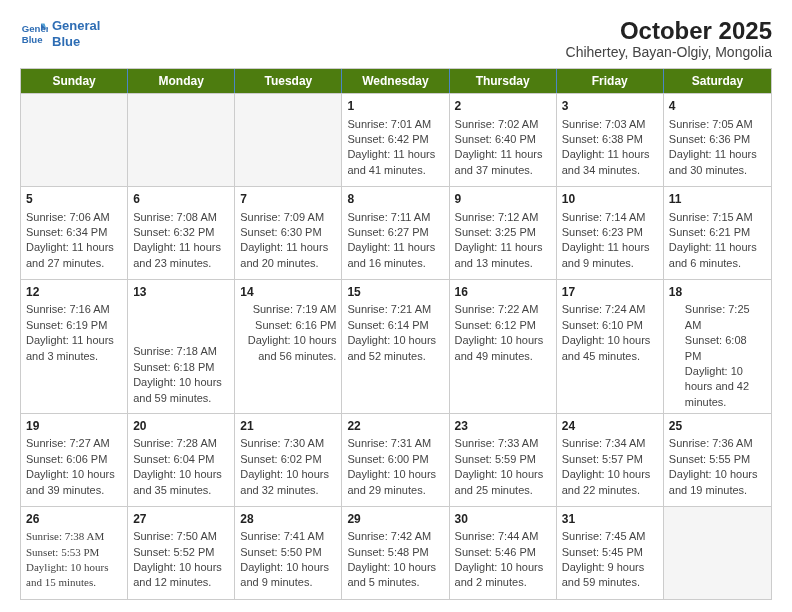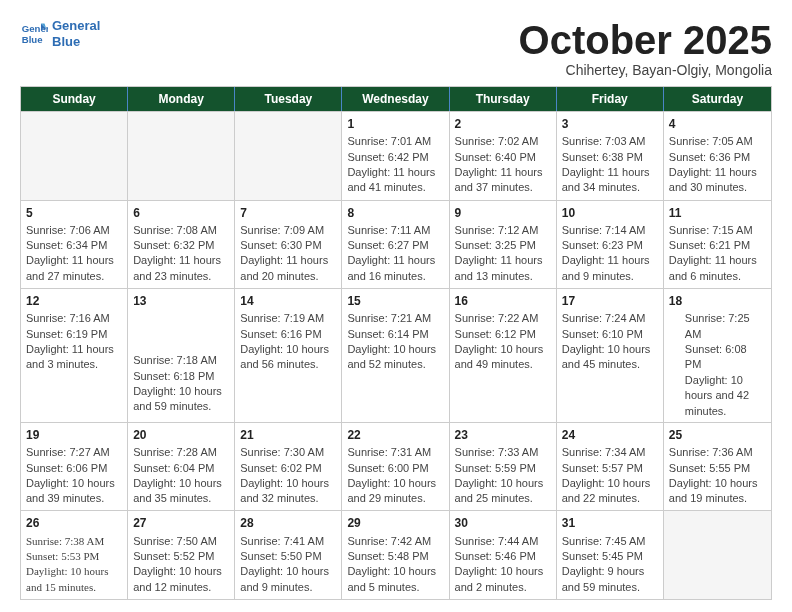--- a/index.html
+++ b/index.html
@@ -29,39 +29,39 @@
       gap: 4px;
     }
     .logo-icon {
       width: 28px;
       height: 28px;
     }
     .title-block {
       text-align: right;
     }
     .main-title {
-      font-size: 40px;
+      font-size: 24px;
       font-weight: bold;
       color: #222;
       line-height: 1.1;
     }
     .subtitle {
       font-size: 14px;
       color: #444;
     }
     .calendar {
       flex: 1;
       display: flex;
       flex-direction: column;
       border: 1px solid #ccc;
     }
     .cal-header-row {
       display: grid;
       grid-template-columns: repeat(7, 1fr);
-      background: #14532d;
+      background: #4d7c0f;
     }
     .cal-header-cell {
       color: #fff;
       font-size: 12px;
       font-weight: bold;
       text-align: center;
       padding: 5px 2px;
       border-right: 1px solid #4a85c7;
     }
     .cal-header-cell:last-child { border-right: none; }
@@ -217,21 +217,21 @@
 Daylight: 11 hours and 3 minutes.</div>
           </div>
           <div class="cal-cell">
             <span class="day-num">13</span>
             <div class="day-info" style="white-space: pre-line; margin-top: 44px;">Sunrise: 7:18 AM
 Sunset: 6:18 PM
 Daylight: 10 hours and 59 minutes.</div>
           </div>
           <div class="cal-cell">
             <span class="day-num">14</span>
-            <div class="day-info" style="white-space: pre-line;">Sunrise: 7:19 AM
+            <div class="day-info" style="white-space: pre-line; text-align: right;">Sunrise: 7:19 AM
 Sunset: 6:16 PM
 Daylight: 10 hours and 56 minutes.</div>
           </div>
           <div class="cal-cell">
             <span class="day-num">15</span>
             <div class="day-info" style="white-space: pre-line;">Sunrise: 7:21 AM
 Sunset: 6:14 PM
 Daylight: 10 hours and 52 minutes.</div>
           </div>
           <div class="cal-cell">

